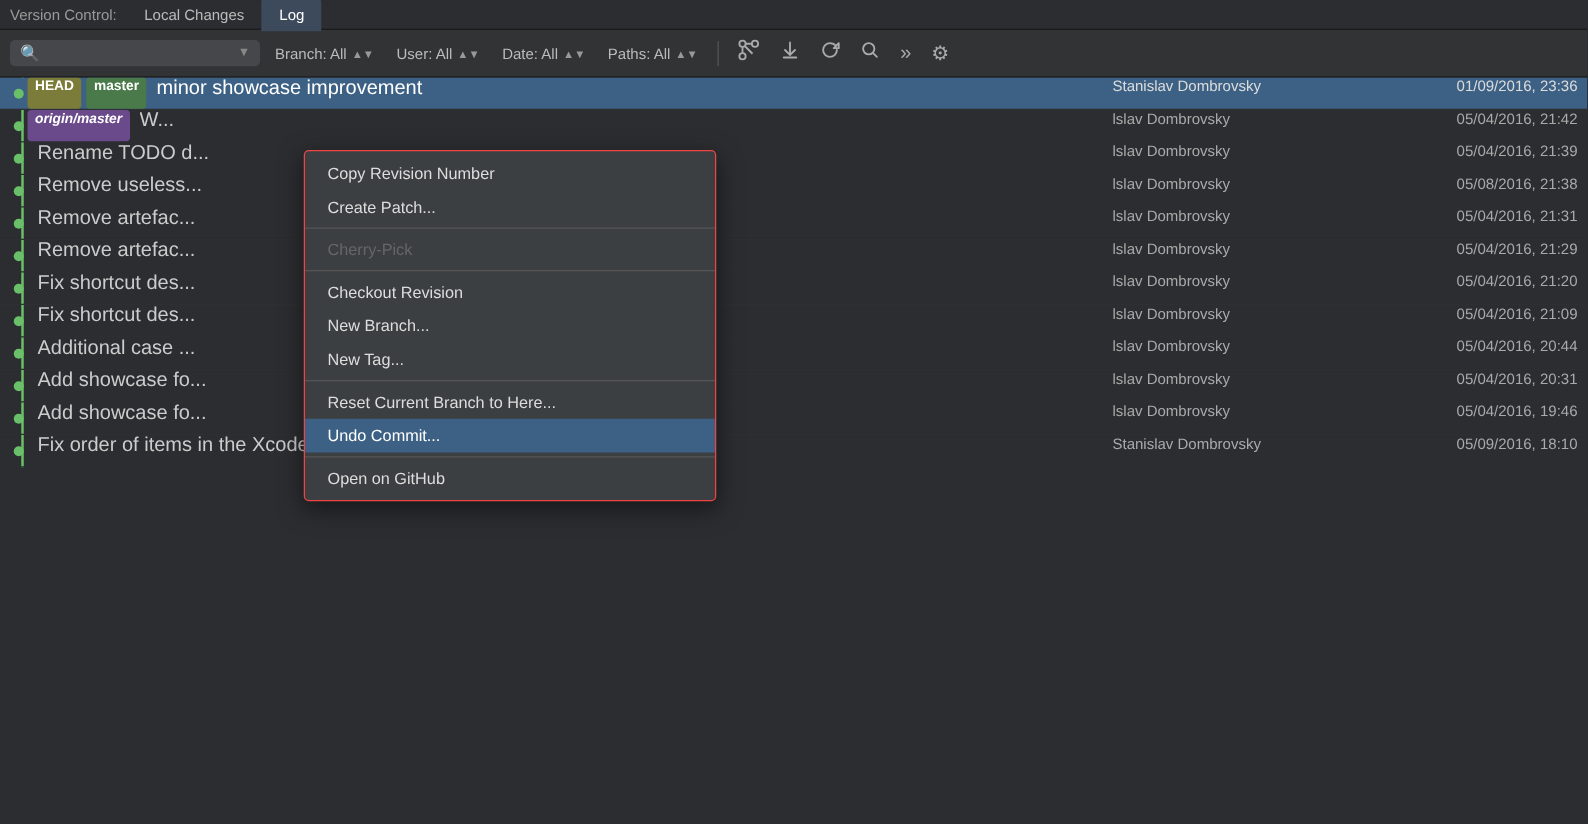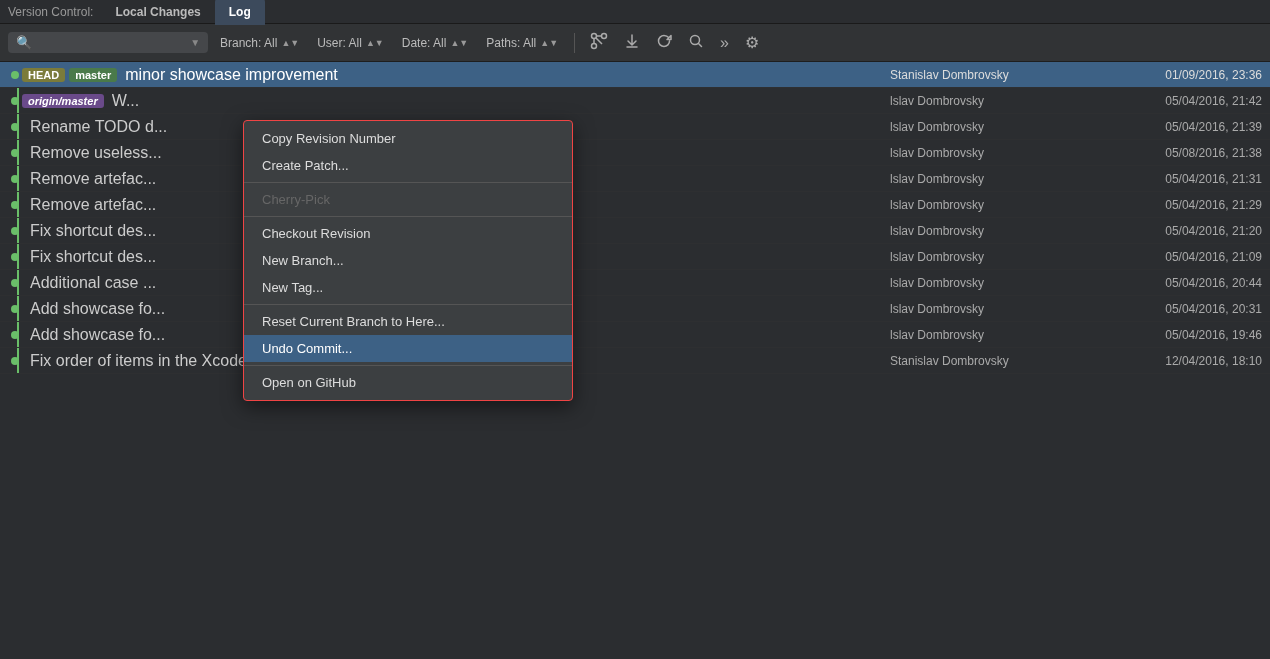--- a/index.html
+++ b/index.html
@@ -27,21 +27,20 @@
       color: #999;
       font-size: 12px;
       margin-right: 8px;
     }
     .tab {
       padding: 6px 14px;
       font-size: 12px;
       color: #bbb;
       cursor: pointer;
       border-radius: 3px 3px 0 0;
-      font-weight: bold;
     }
     .tab.active {
       background: #3c4a5c;
       color: #fff;
     }
 
     
     .toolbar {
       display: flex;
       align-items: center;
@@ -104,21 +103,20 @@
     }
 
     
     .log-table {
       width: 100%;
       overflow: hidden;
       position: relative;
     }
     .log-row {
       display: flex;
-      align-items: center;
       height: 26px;
       border-bottom: 1px solid #2e2f31;
       padding: 0 0 0 8px;
       position: relative;
     }
     .log-row.selected {
       background: #3d6185;
       color: #fff;
     }
     .dot-col {
@@ -397,21 +395,21 @@
     <span class="author-col">lslav Dombrovsky</span>
     <span class="date-col">05/04/2016, 19:46</span>
   </div>
   <div class="log-row">
     <div class="dot-col">
         <div class="dot"></div>
       </div>
     <div class="tags-col"></div>
     <span class="commit-msg">Fix order of items in the Xcode project.</span>
     <span class="author-col">Stanislav Dombrovsky</span>
-    <span class="date-col">12/04/2016, 18:10</span>
+    <span class="date-col">05/09/2016, 18:10</span>
   </div>
 </div>
 
 <div class="context-menu">
   <div class="ctx-item">Copy Revision Number</div>
   <div class="ctx-item">Create Patch...</div>
   <div class="ctx-separator"></div>
   <div class="ctx-item disabled">Cherry-Pick</div>
   <div class="ctx-separator"></div>
   <div class="ctx-item">Checkout Revision</div>

